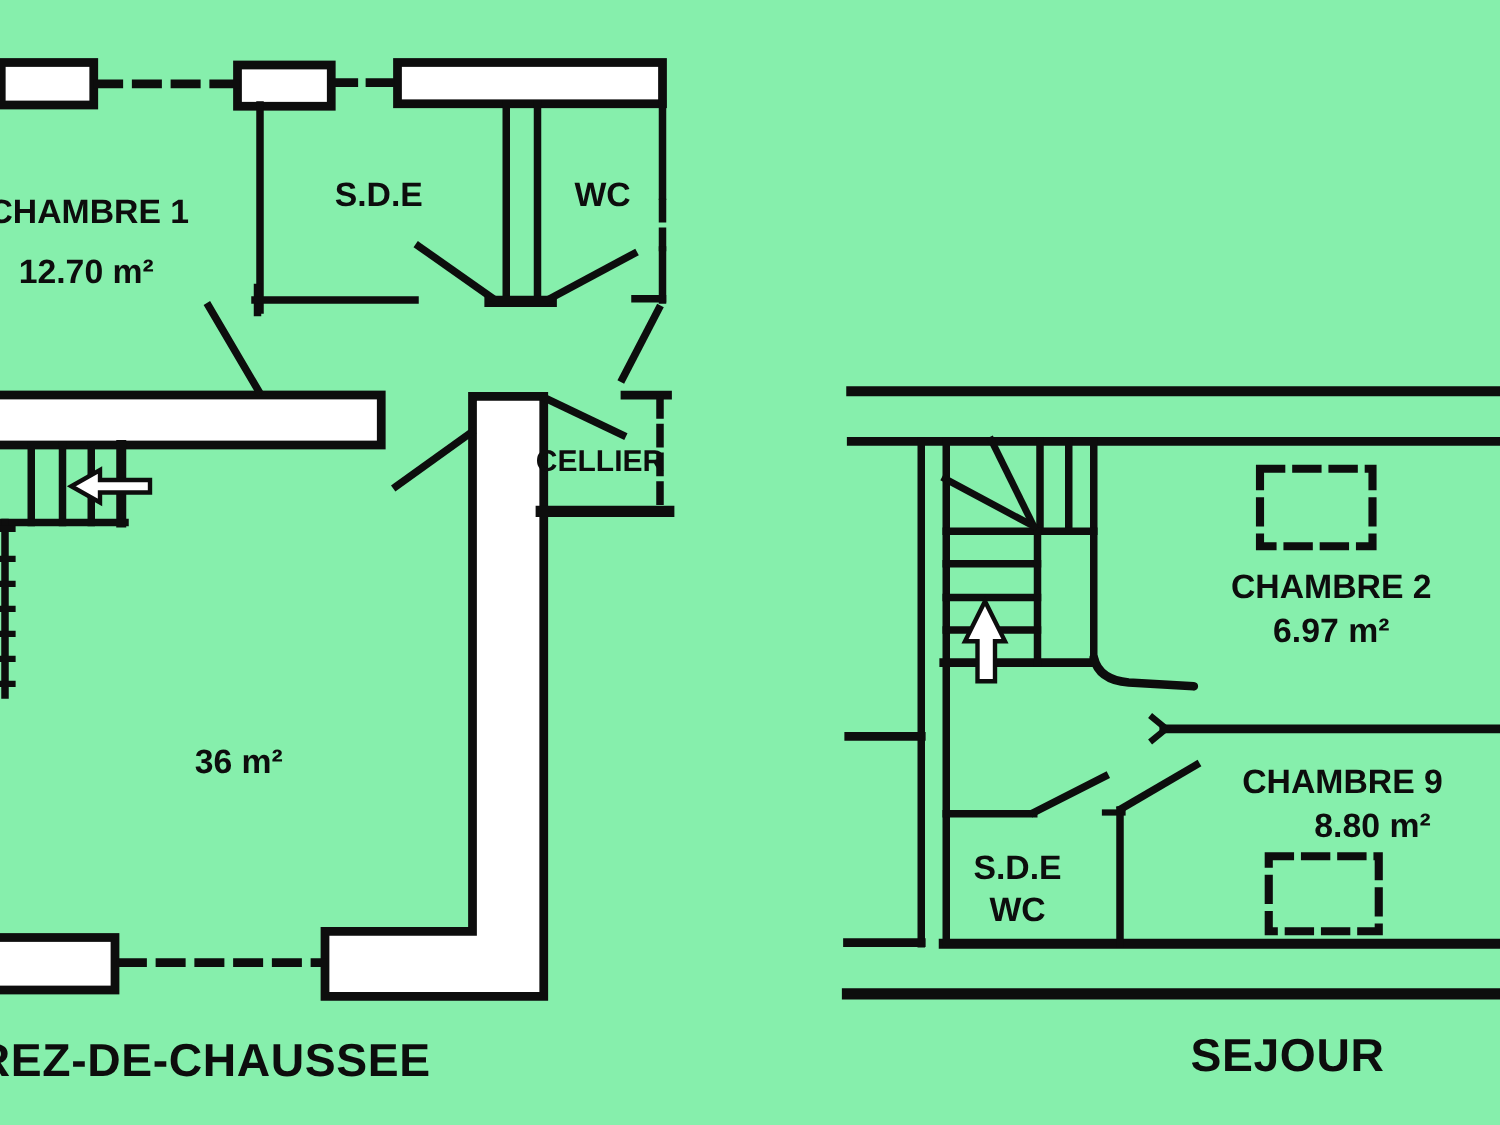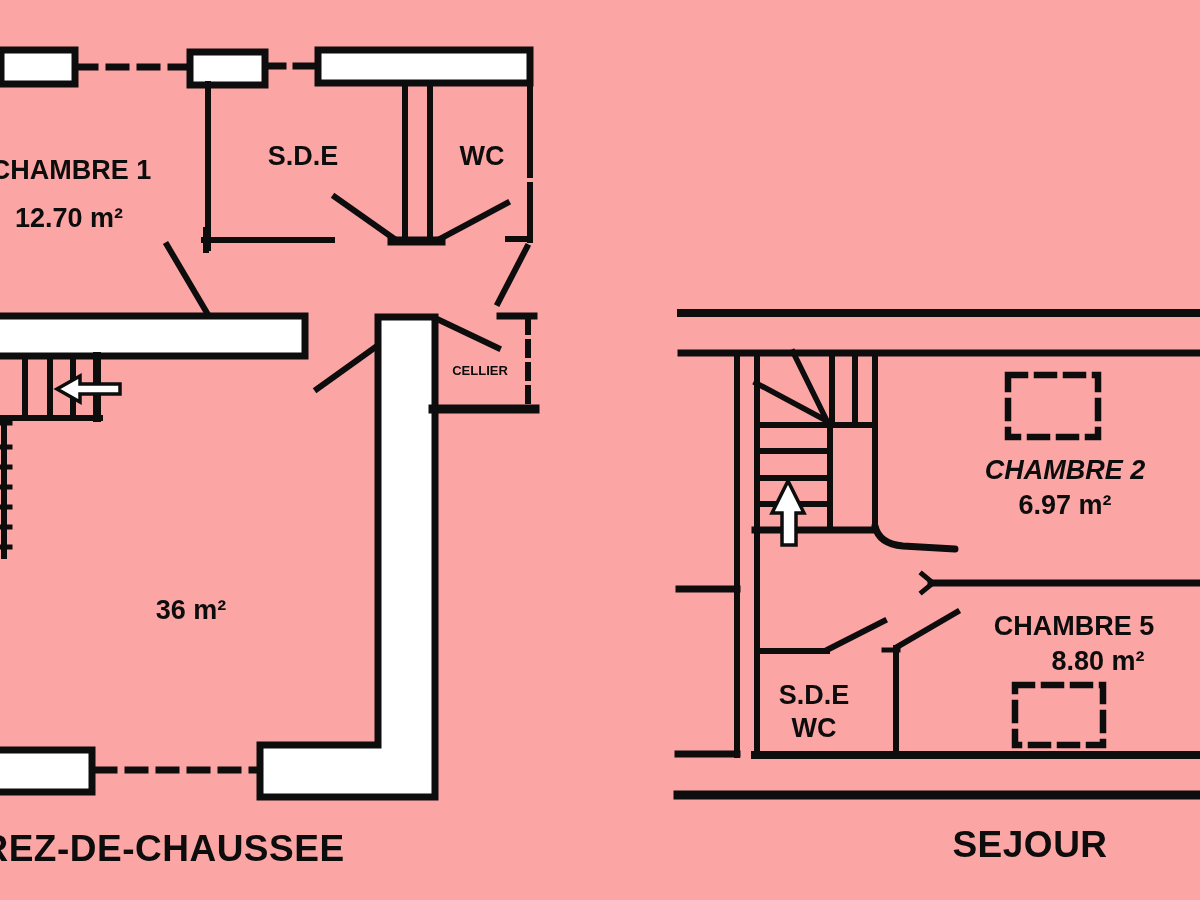--- a/index.html
+++ b/index.html
@@ -1,34 +1,34 @@
 <!DOCTYPE html>
 <html><head>
 <meta charset="utf-8">
 <style>
   html,body{margin:0;padding:0;background:#ffffff;}
   .stage{
     position:relative;
     width:1200px;height:900px;
-    background:#fca5a5;
+    background:#86efac;
     overflow:hidden;
     font-family:"Liberation Sans", sans-serif;
   }
   .plan-svg{position:absolute;left:0;top:0;width:1200px;height:900px;}
   .lbl{
     position:absolute;
     transform:translate(-50%,-50%);
     white-space:nowrap;
     font-weight:700;
     color:#0d0d0d;
     font-size:27px;
     letter-spacing:0px;
     line-height:1;
   }
-  .lbl.small{font-size:13px;}
+  .lbl.small{font-size:24px;}
   .lbl.title{font-size:37px;letter-spacing:0.5px;}
 </style>
 </head>
 <body>
 
 <div class="stage">
 
   <svg class="plan-svg" viewBox="0 0 1200 900" stroke="#0d0d0d" fill="none" stroke-width="6" stroke-linecap="square">
 
     <g>
@@ -118,21 +118,21 @@
   </svg>
 
   <div class="lbl" style="left:71px;  top:170px;">CHAMBRE 1</div>
   <div class="lbl" style="left:69px;  top:218px;">12.70 m²</div>
   <div class="lbl" style="left:303px; top:156px;">S.D.E</div>
   <div class="lbl" style="left:482px; top:156px;">WC</div>
   <div class="lbl small" style="left:480px; top:370px;">CELLIER</div>
   <div class="lbl" style="left:191px; top:610px;">36 m²</div>
   <div class="lbl title" style="left:163px; top:848px;">REZ-DE-CHAUSSEE</div>
 
-  <div class="lbl" style="left:1065px; top:470px;font-style:italic;">CHAMBRE 2</div>
+  <div class="lbl" style="left:1065px; top:470px;">CHAMBRE 2</div>
   <div class="lbl" style="left:1065px; top:505px;">6.97 m²</div>
-  <div class="lbl" style="left:1074px; top:626px;">CHAMBRE 5</div>
+  <div class="lbl" style="left:1074px; top:626px;">CHAMBRE 9</div>
   <div class="lbl" style="left:1098px; top:661px;">8.80 m²</div>
   <div class="lbl" style="left:814px;  top:695px;">S.D.E</div>
   <div class="lbl" style="left:814px;  top:728px;">WC</div>
   <div class="lbl title" style="left:1030px; top:844px;">SEJOUR</div>
 
 </div>
 
 </body></html>

